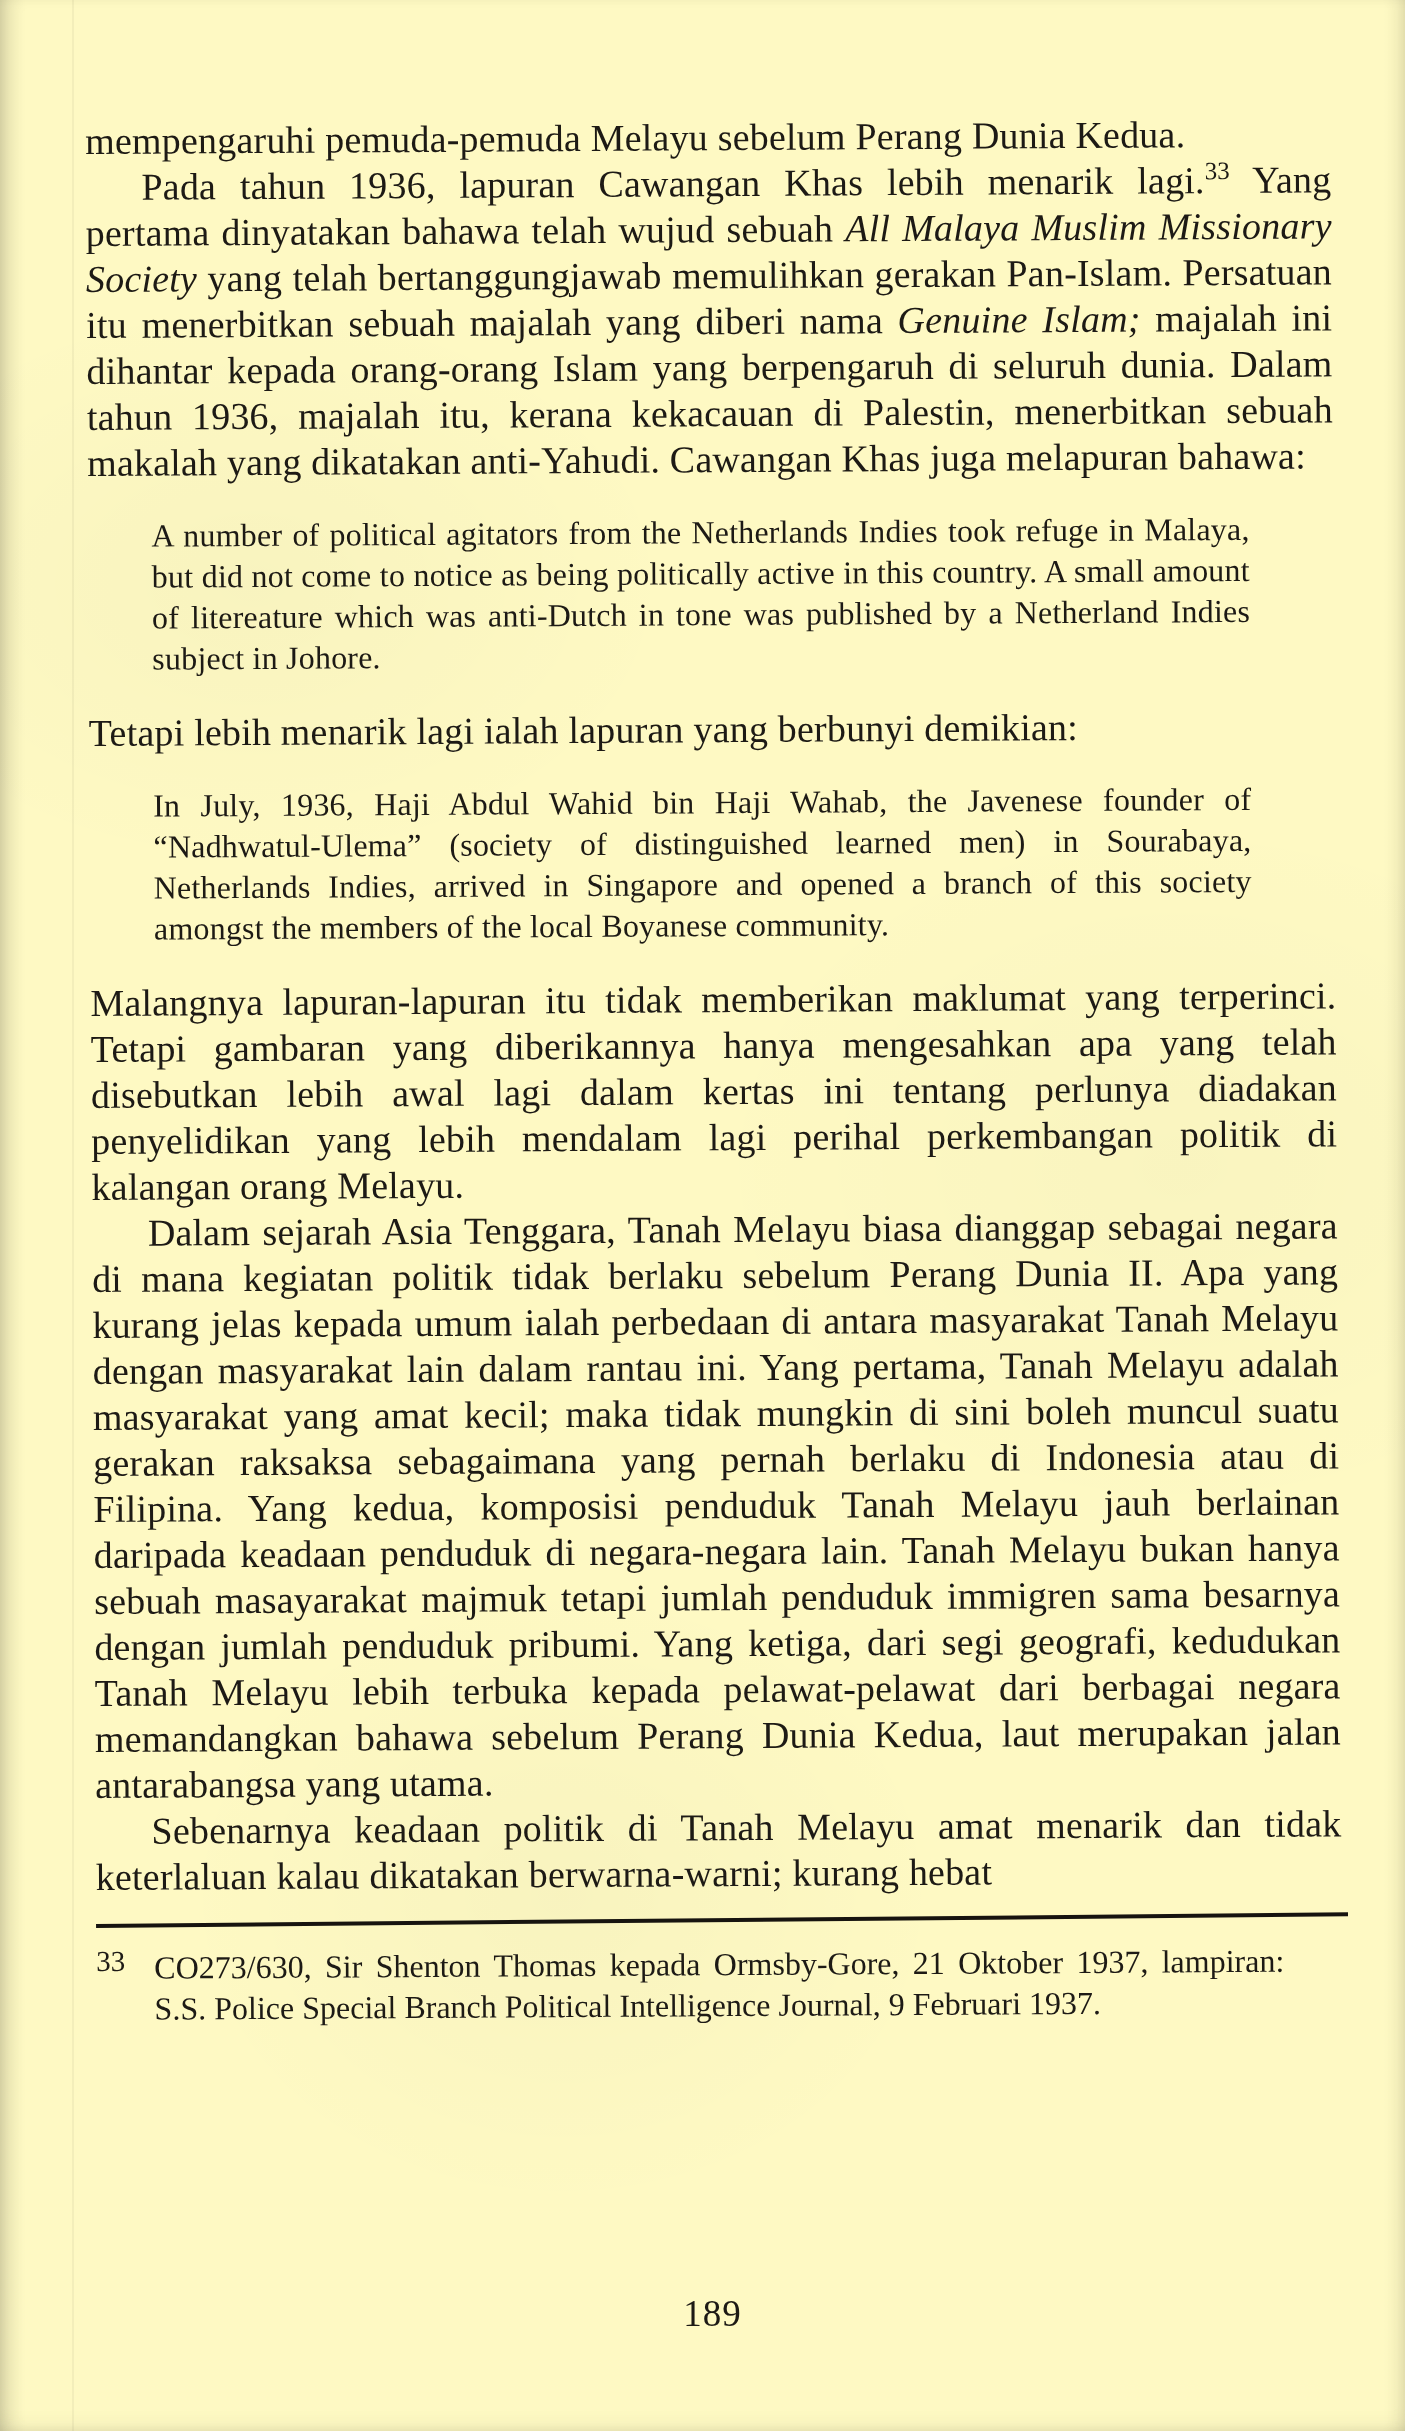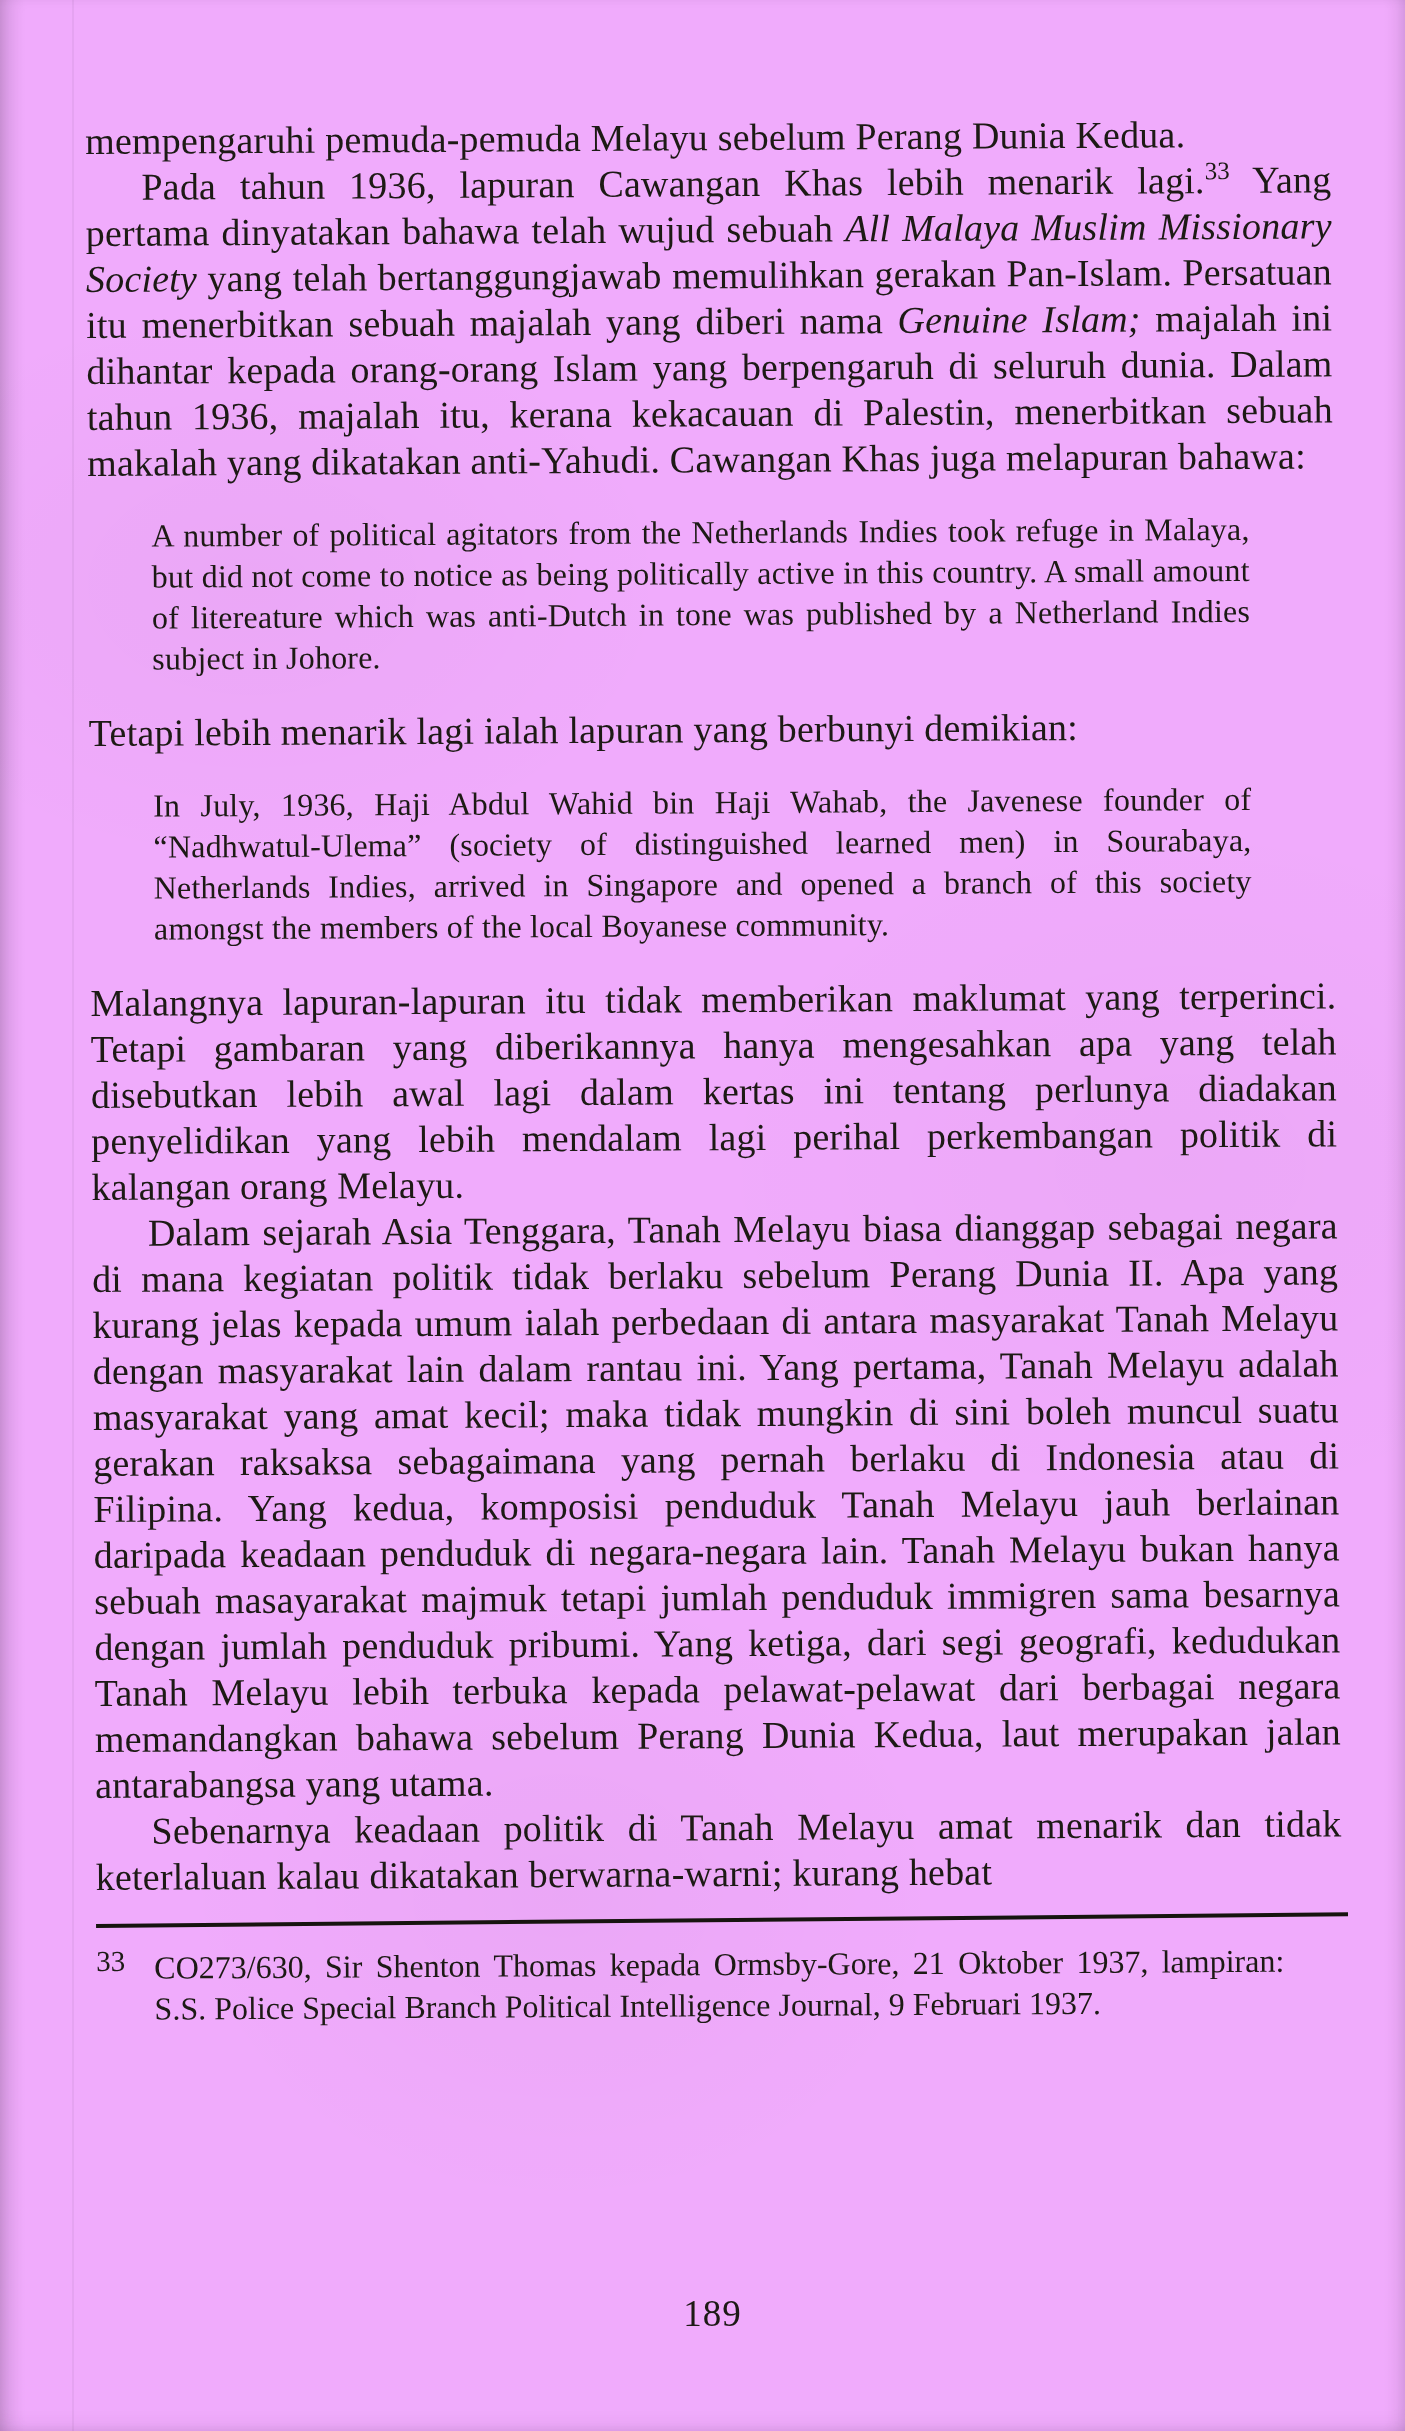--- a/index.html
+++ b/index.html
@@ -1,21 +1,21 @@
 <!DOCTYPE html>
 <html><head>
 <meta charset="utf-8">
 <style>
   html, body { margin: 0; padding: 0; background: #b9b7b2; }
   .page {
     position: relative;
     width: 1405px;
     height: 2431px;
     margin: 0 auto;
-    background: #f0abfc;
+    background: #fef9c3;
     overflow: hidden;
     font-family: "Liberation Serif", "DejaVu Serif", serif;
     color: #1d1a15;
     box-shadow: inset 14px 0 22px -14px rgba(0,0,0,0.22), inset -12px 0 20px -14px rgba(0,0,0,0.16), inset 0 -14px 24px -16px rgba(0,0,0,0.12);
   }
   
   .page::before {
     content: "";
     position: absolute; inset: 0;
     background:

